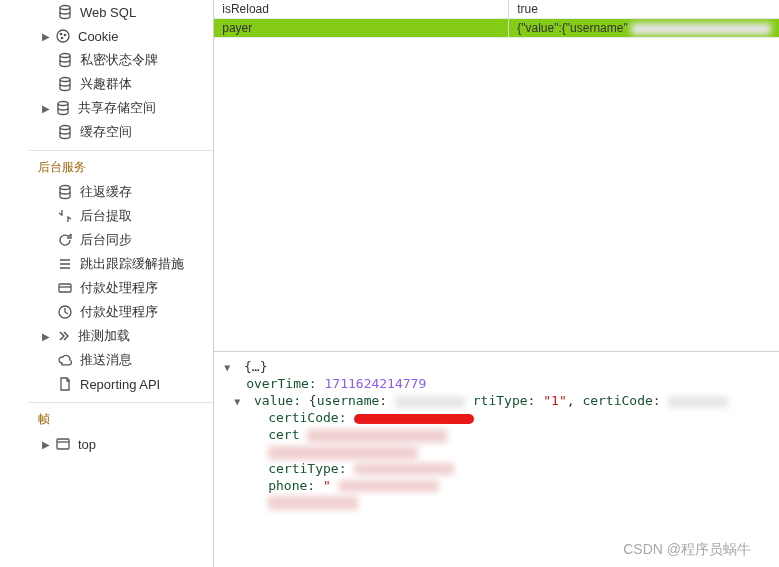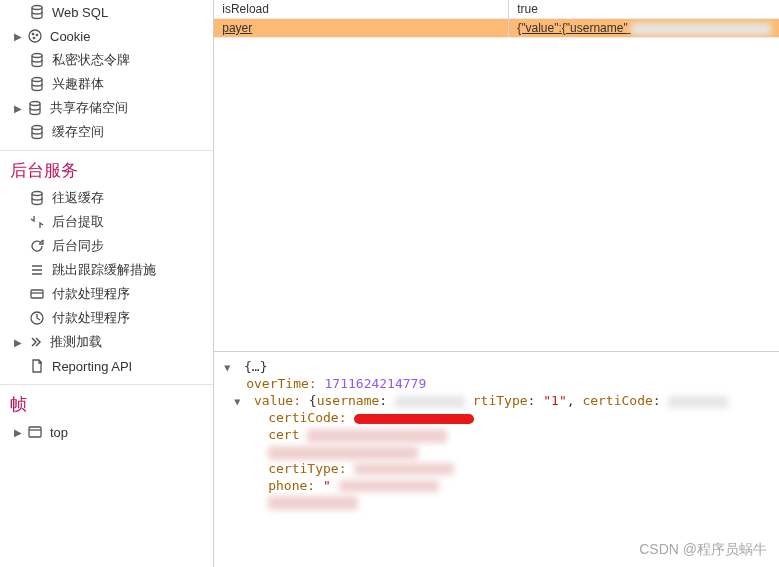--- a/index.html
+++ b/index.html
@@ -6,21 +6,21 @@
     body {
       font-family: "Microsoft YaHei", "Segoe UI", Arial, sans-serif;
       font-size: 13px;
       color: #333;
       background: #fff;
       width: 779px;
       height: 567px;
       overflow: hidden;
       position: relative;
     }
-    .container { display: flex; height: 100%; }
+    .container { display: flex; height: 100%; padding-left: 28px; }
     .sidebar {
       width: 242px;
       border-right: 1px solid #d0d0d0;
       overflow-y: auto;
       background: #fff;
     }
     .main { flex: 1; display: flex; flex-direction: column; }
     .top-table {
       flex: 1;
       border-bottom: 1px solid #d0d0d0;
@@ -54,49 +54,49 @@
       width: 18px;
       height: 18px;
       display: inline-flex;
       align-items: center;
       justify-content: center;
       margin-right: 6px;
       color: #555;
     }
     .section-title {
       padding: 8px 10px 4px 10px;
-      color: #be185d;
+      color: #a16207;
       border-top: 1px solid #e4e4e4;
       margin-top: 6px;
-      font-size: 17px;
+      font-size: 12px;
     }
     .section-title:first-child { border-top: none; margin-top: 0; }
     .table-row {
       display: flex;
       border-bottom: 1px solid #eaeaea;
       font-size: 12px;
     }
-    .table-row.alt { background: #fdba74; text-decoration: underline; }
+    .table-row.alt { background: #84cc16; }
     .cell-key {
       width: 295px;
       padding: 2px 8px;
       border-right: 1px solid #d6d6d6;
       overflow: hidden;
       white-space: nowrap;
     }
     .cell-val {
       flex: 1;
       padding: 2px 8px;
       overflow: hidden;
       white-space: nowrap;
     }
     .obj-line { white-space: nowrap; padding: 1px 0; }
     .indent1 { padding-left: 22px; }
     .indent2 { padding-left: 44px; }
-    .key { color: #a16207; }
+    .key { color: #14532d; }
     .num { color: #8b5cf6; }
     .str { color: #c41a16; }
     .tri2 {
       display: inline-block;
       width: 12px;
       font-size: 10px;
       color: #666;
     }
     .blur-box {
       display: inline-block;
@@ -107,21 +107,21 @@
     }
     .red-smear {
       display: inline-block;
       background: #e81818;
       border-radius: 8px;
       height: 10px;
       vertical-align: middle;
     }
     .watermark {
       position: absolute;
-      right: 12px;
+      right: 28px;
       bottom: 8px;
       color: rgba(120,120,120,0.65);
       font-size: 14px;
       font-family: "Microsoft YaHei", Arial, sans-serif;
     }
     svg { width: 16px; height: 16px; }
   </style>
 </head>
 <body>
 
@@ -250,20 +250,28 @@
     </div>
     <div class="tree-item with-arrow">
       <span class="tri">▶</span>
       <span class="icon">
           <svg viewBox="0 0 16 16" fill="none" stroke="currentColor" stroke-width="1.5">
             <path d="M5 4l4 4-4 4"></path>
             <path d="M9 4l4 4-4 4"></path>
           </svg>
         </span>
       <span>推测加载</span>
+    </div>
+    <div class="tree-item">
+      <span class="icon">
+          <svg viewBox="0 0 16 16" fill="none" stroke="currentColor" stroke-width="1.3">
+            <path d="M5 11a3 3 0 1 1 .8-5.9A4 4 0 0 1 13 8a2.5 2.5 0 0 1-1 4.8H5z"></path>
+          </svg>
+        </span>
+      <span>推送消息</span>
     </div>
     <div class="tree-item">
       <span class="icon">
           <svg viewBox="0 0 16 16" fill="none" stroke="currentColor" stroke-width="1.3">
             <path d="M4 2h6l2 2v10H4z"></path>
             <path d="M10 2v3h3"></path>
           </svg>
         </span>
       <span>Reporting API</span>
     </div>

